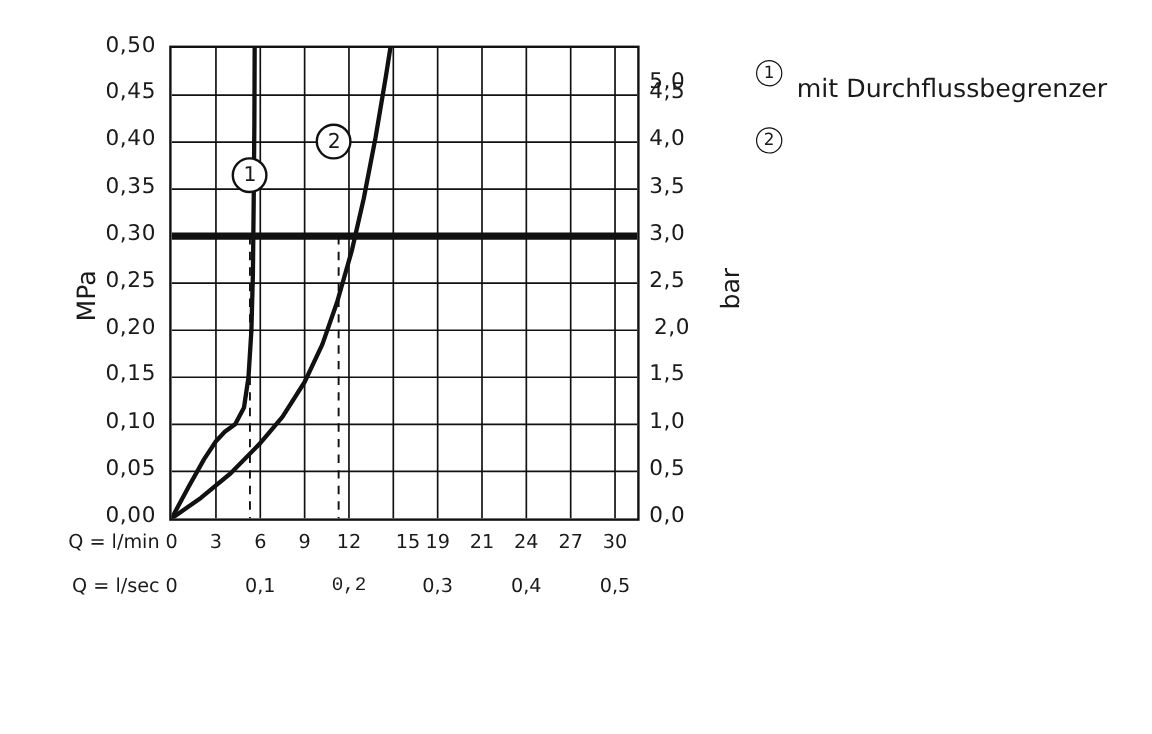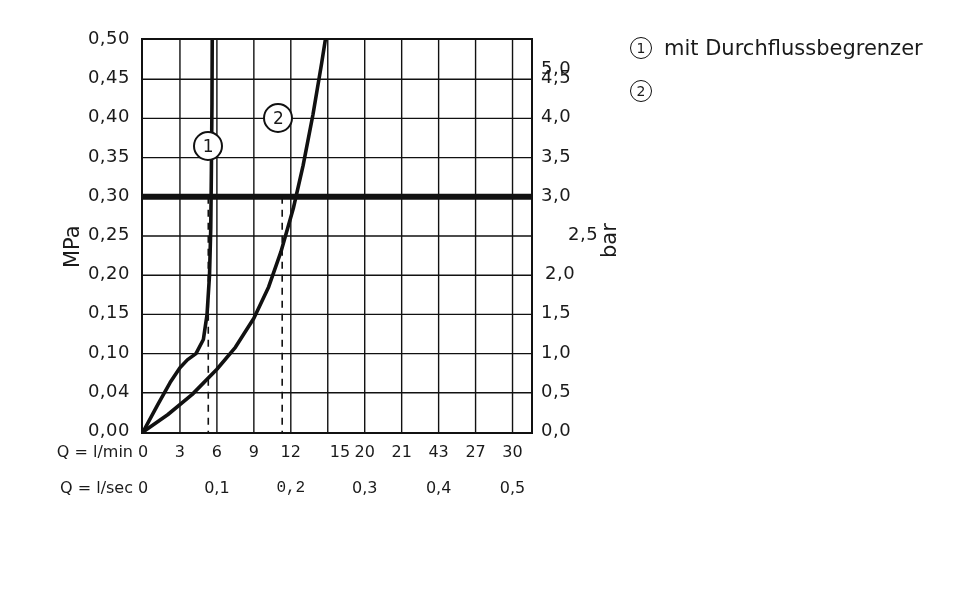--- a/index.html
+++ b/index.html
@@ -72,21 +72,21 @@
   .badge{
     width:22px;height:22px;
     border:1.8px solid #111;
     border-radius:50%;
     font-size:14px;
     display:flex;align-items:center;justify-content:center;
     margin-right:12px;
     flex:0 0 auto;
     box-sizing:border-box;
   }
-  .legend-text{white-space:nowrap;}
+  .legend-text{white-space:nowrap;margin-top:26px;}
 
   
   .callout{
     position:absolute;
     width:30px;height:30px;
     border:2px solid #111;
     border-radius:50%;
     background:#fff;
     font-size:17px;
     display:flex;align-items:center;justify-content:center;
@@ -133,48 +133,48 @@
   <div id="yleft">
       <div class="ytick left" style="left: 30px; width: 100px; top: 29px;">0,50</div>
       <div class="ytick left" style="left: 30px; width: 100px; top: 68.2px;">0,45</div>
       <div class="ytick left" style="left: 30px; width: 100px; top: 107.4px;">0,40</div>
       <div class="ytick left" style="left: 30px; width: 100px; top: 146.6px;">0,35</div>
       <div class="ytick left" style="left: 30px; width: 100px; top: 185.8px;">0,30</div>
       <div class="ytick left" style="left: 30px; width: 100px; top: 225px;">0,25</div>
       <div class="ytick left" style="left: 30px; width: 100px; top: 264.2px;">0,20</div>
       <div class="ytick left" style="left: 30px; width: 100px; top: 303.4px;">0,15</div>
       <div class="ytick left" style="left: 30px; width: 100px; top: 342.6px;">0,10</div>
-      <div class="ytick left" style="left: 30px; width: 100px; top: 381.8px;">0,04</div>
+      <div class="ytick left" style="left: 30px; width: 100px; top: 381.8px;">0,05</div>
       <div class="ytick left" style="left: 30px; width: 100px; top: 421px;">0,00</div>
     </div>
   <div id="yright">
       <div class="ytick right" style="left: 541px; width: 80px; top: 29px; margin-top: 30px;">5,0</div>
       <div class="ytick right" style="left: 541px; width: 80px; top: 68.2px;">4,5</div>
       <div class="ytick right" style="left: 541px; width: 80px; top: 107.4px;">4,0</div>
       <div class="ytick right" style="left: 541px; width: 80px; top: 146.6px;">3,5</div>
       <div class="ytick right" style="left: 541px; width: 80px; top: 185.8px;">3,0</div>
-      <div class="ytick right" style="left: 568px; width: 80px; top: 225px;">2,5</div>
+      <div class="ytick right" style="left: 541px; width: 80px; top: 225px;">2,5</div>
       <div class="ytick right" style="left: 545px; width: 80px; top: 264.2px;">2,0</div>
       <div class="ytick right" style="left: 541px; width: 80px; top: 303.4px;">1,5</div>
       <div class="ytick right" style="left: 541px; width: 80px; top: 342.6px;">1,0</div>
       <div class="ytick right" style="left: 541px; width: 80px; top: 381.8px;">0,5</div>
       <div class="ytick right" style="left: 541px; width: 80px; top: 421px;">0,0</div>
     </div>
   <div id="xrows">
       <div class="xrow" style="left: 0px; top: 444px; width: 960px; height: 26px;">
         <div class="rowlabel" style="right: 827px;">Q = l/min</div>
         <div class="xval" style="width: 60px; left: 113px;">0</div>
         <div class="xval" style="width: 60px; left: 149.952px;">3</div>
         <div class="xval" style="width: 60px; left: 186.905px;">6</div>
         <div class="xval" style="width: 60px; left: 223.857px;">9</div>
         <div class="xval" style="width: 60px; left: 260.81px;">12</div>
         <div class="xval" style="width: 60px; left: 310px;">15</div>
-        <div class="xval" style="width: 60px; left: 334.714px;">20</div>
+        <div class="xval" style="width: 60px; left: 334.714px;">19</div>
         <div class="xval" style="width: 60px; left: 371.667px;">21</div>
-        <div class="xval" style="width: 60px; left: 408.619px;">43</div>
+        <div class="xval" style="width: 60px; left: 408.619px;">24</div>
         <div class="xval" style="width: 60px; left: 445.571px;">27</div>
         <div class="xval" style="width: 60px; left: 482.524px;">30</div>
       </div>
       <div class="xrow" style="left: 0px; top: 480px; width: 960px; height: 26px;">
         <div class="rowlabel" style="right: 827px;">Q = l/sec</div>
         <div class="xval" style="width: 60px; left: 113px;">0</div>
         <div class="xval" style="width: 60px; left: 186.905px;">0,1</div>
         <div class="xval" style="width: 60px; left: 260.81px; font-family: Liberation Mono, monospace;">0,2</div>
         <div class="xval" style="width: 60px; left: 334.714px;">0,3</div>
         <div class="xval" style="width: 60px; left: 408.619px;">0,4</div>

